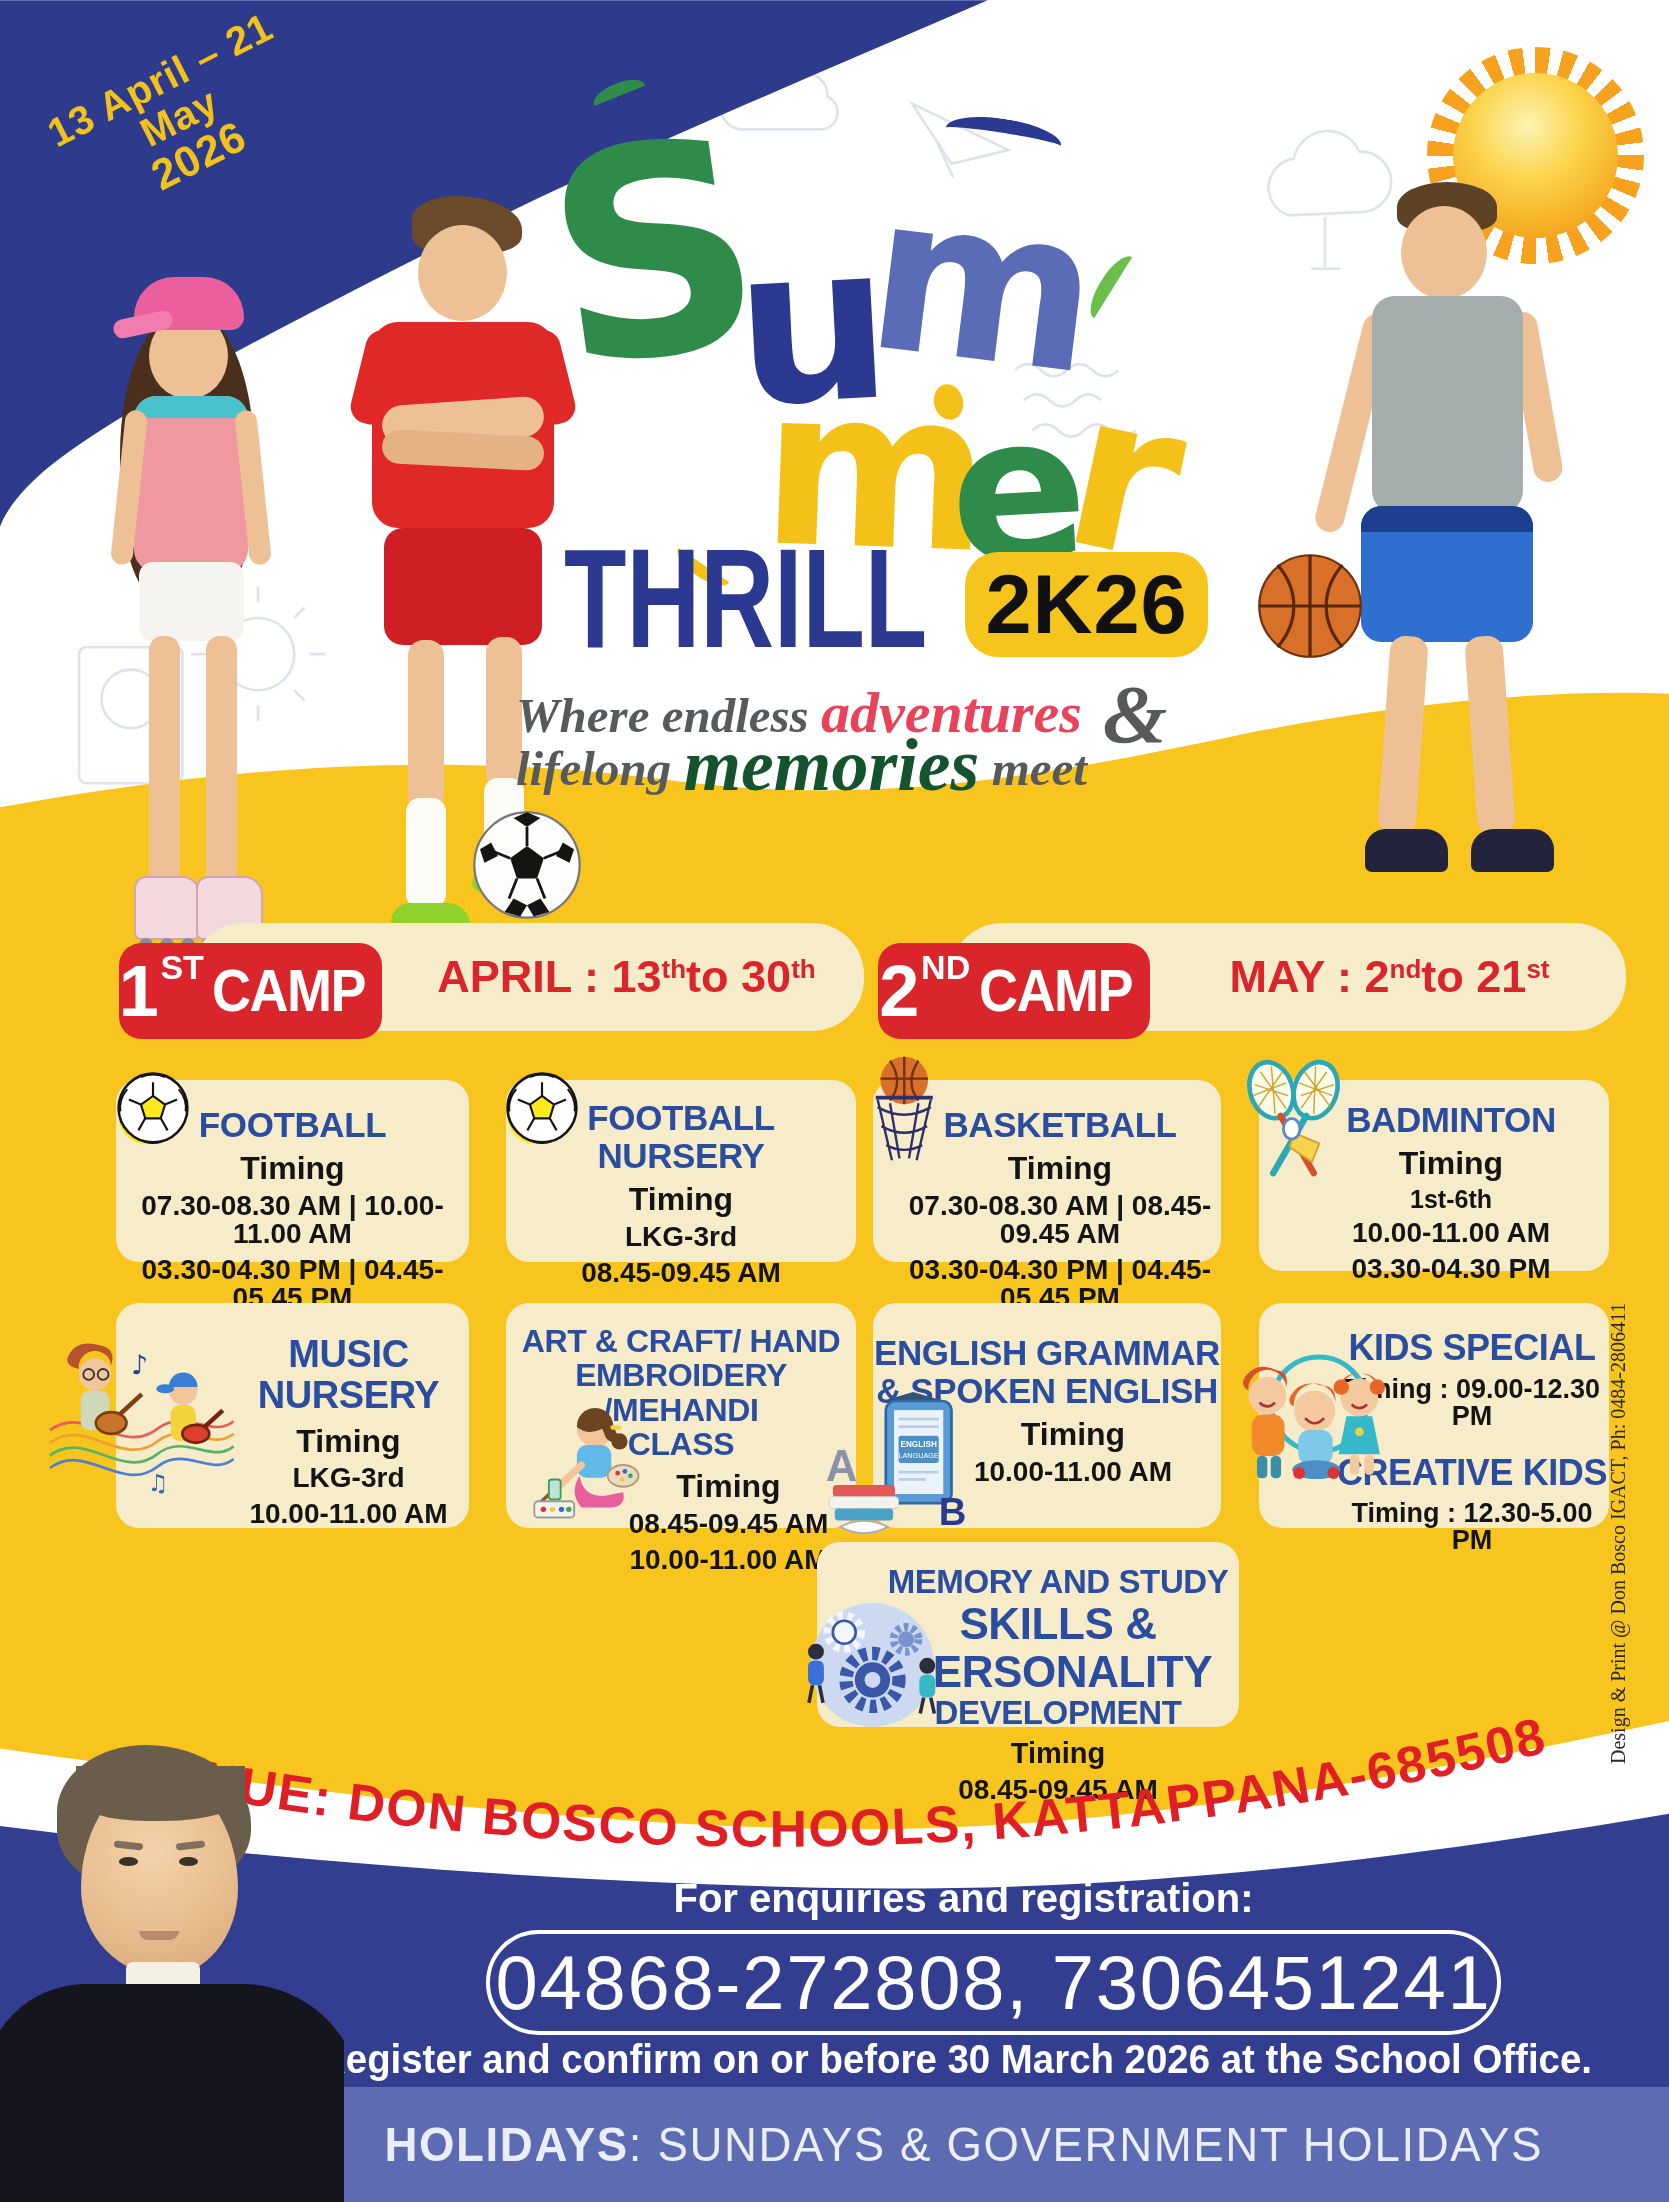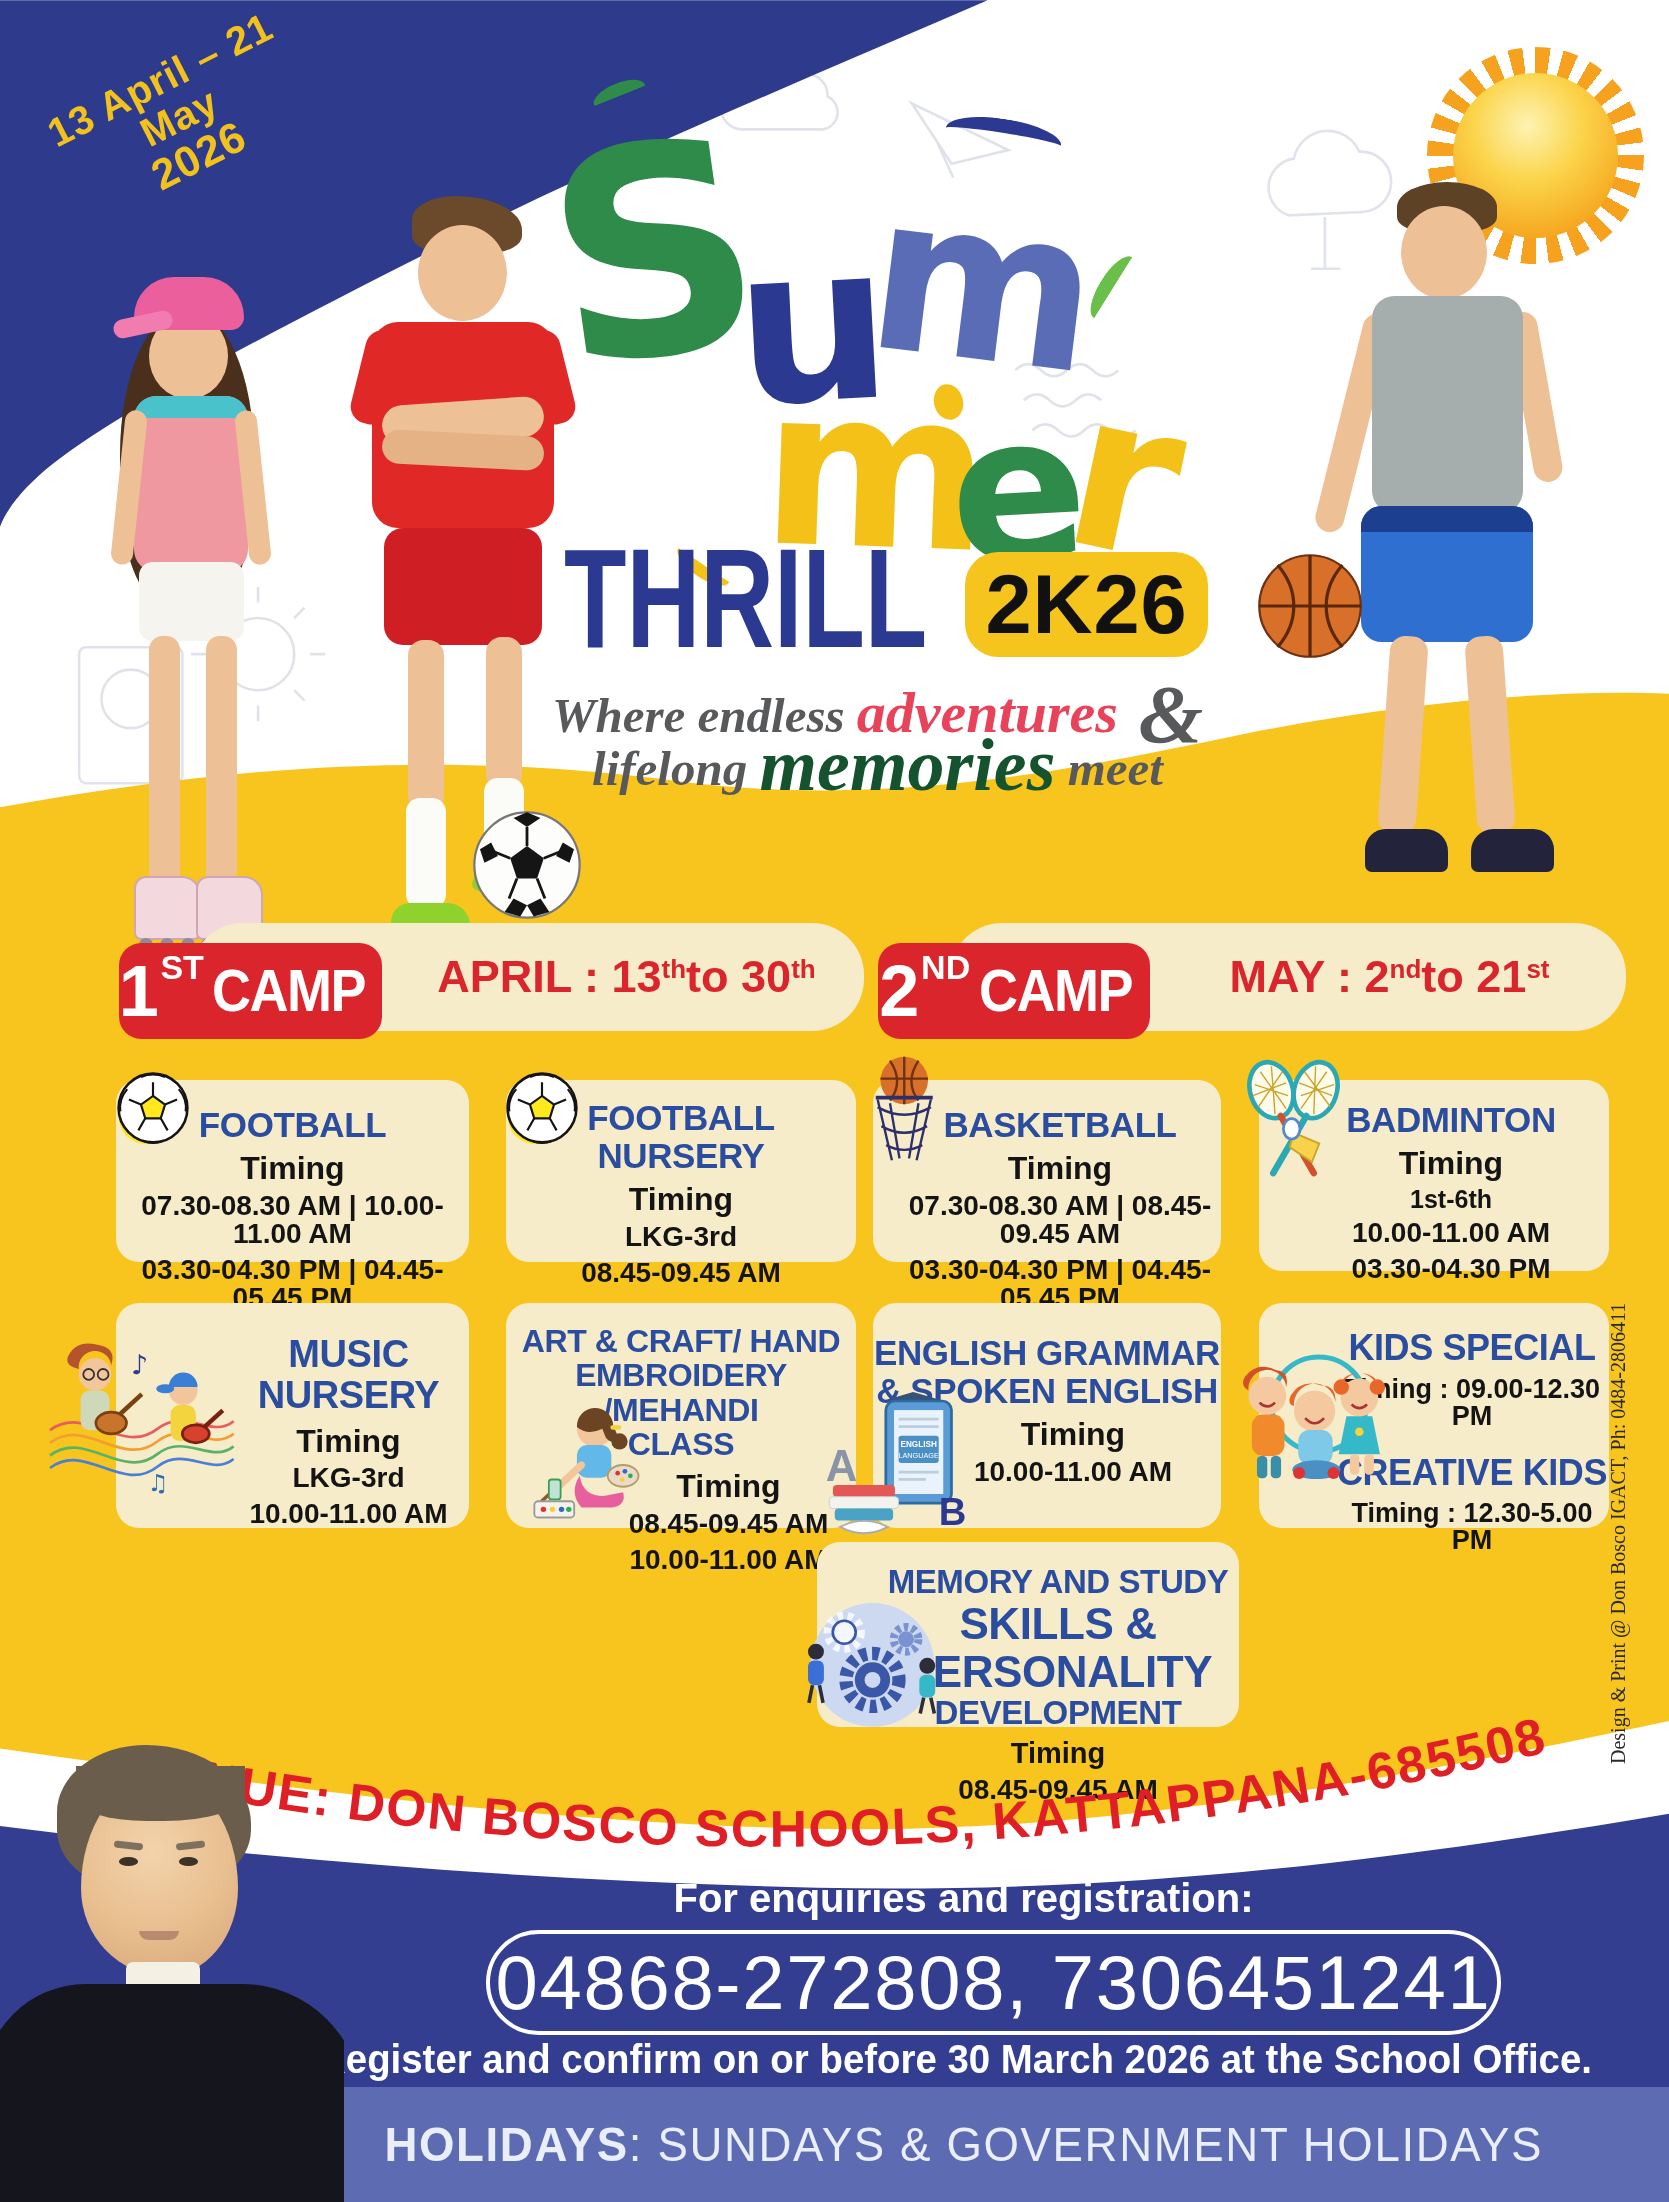--- a/index.html
+++ b/index.html
@@ -26,21 +26,21 @@
 
   
   .sum-letter{position:absolute;z-index:3;font-family:"DejaVu Sans",sans-serif;font-weight:700;line-height:1;}
   .swash{position:absolute;z-index:3;border-radius:50%;}
 
   .thrill{position:absolute;left:564px;top:527px;z-index:3;color:#2b3990;font-weight:800;
     font-size:131px;line-height:1;letter-spacing:0px;transform:scale(0.78,1.08);transform-origin:left top;}
   .badge2k{position:absolute;left:965px;top:552px;width:243px;height:105px;z-index:3;background:#f5c41d;
     border-radius:33px;display:flex;align-items:center;justify-content:center;color:#111;font-weight:700;
     font-size:83px;letter-spacing:0.9px;}
-  .tagline{position:absolute;left:516px;width:723px;z-index:3;text-align:center;
+  .tagline{position:absolute;left:516px;width:723px;z-index:3;
     font-family:"Liberation Serif",serif;font-style:italic;font-weight:700;color:#58595b;line-height:1;}
   .tag1{top:673px;font-size:49px;}
   .tag2{top:728px;font-size:49px;}
   .tagline .adv{color:#e8435a;font-size:58px;}
   .tagline .amp{font-size:83px;vertical-align:-10.3px;}
   .tagline .mem{color:#14532d;font-size:74px;vertical-align:-5.2px;}
 
   
   .camp-pill{position:absolute;height:108px;background:#f7ecca;border-radius:52px;z-index:3;}
   .camp-red{position:absolute;height:96px;background:#d9252b;border-radius:22.4px;z-index:4;

